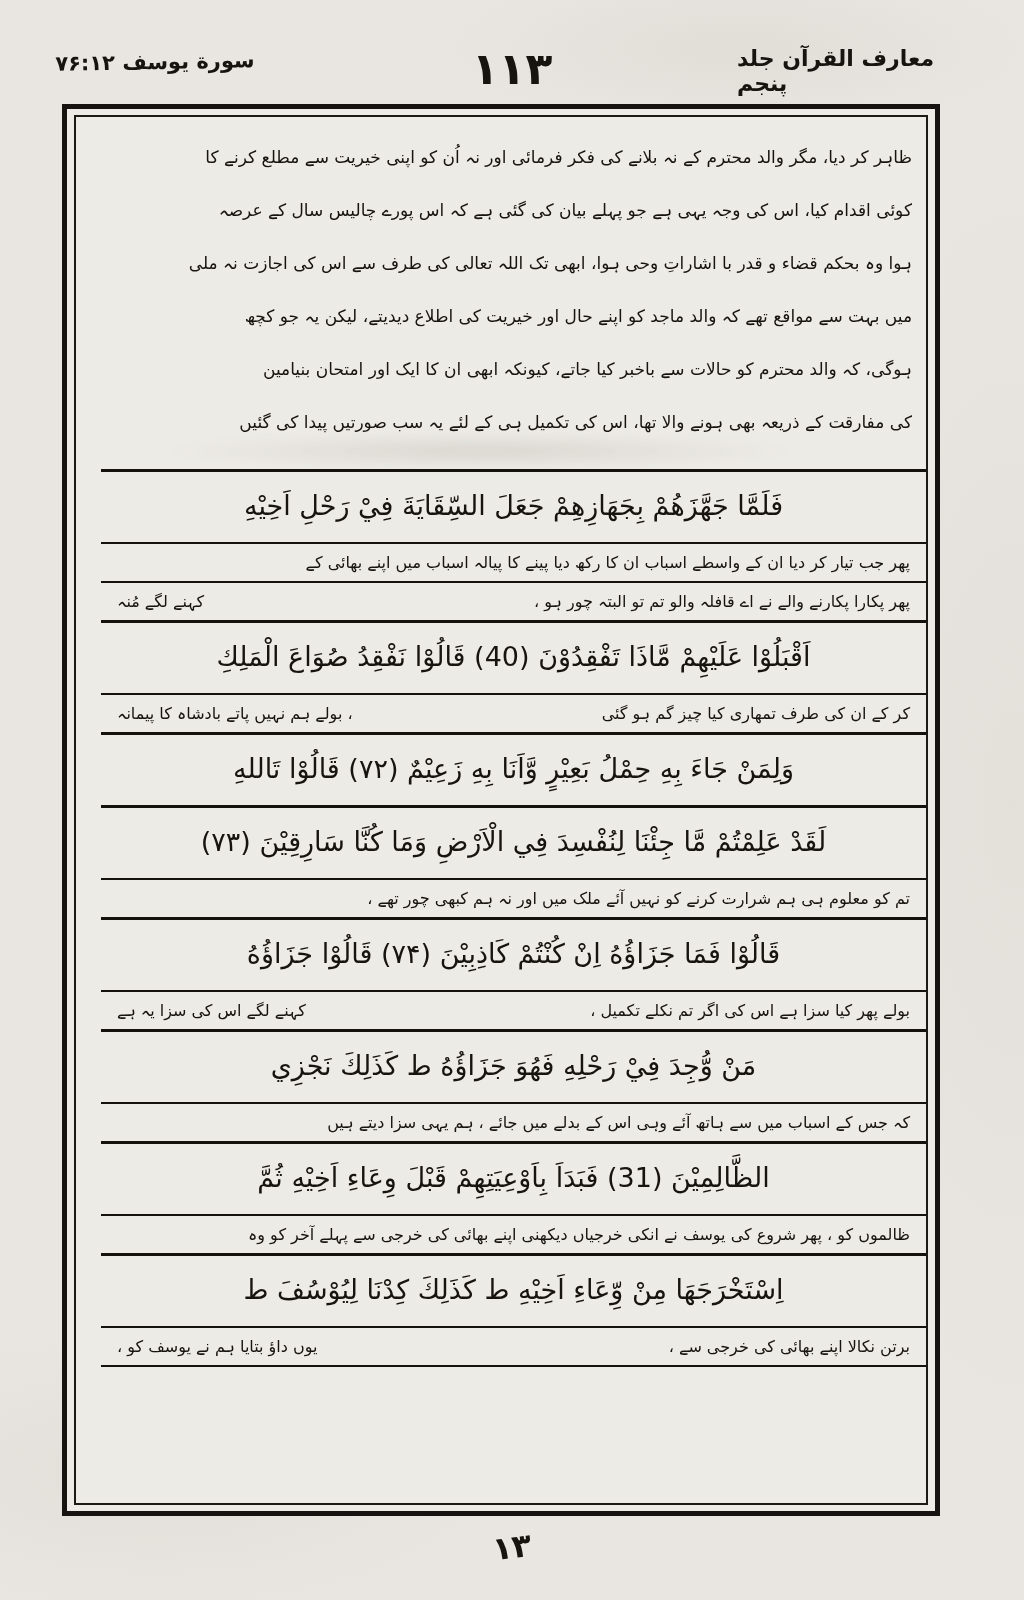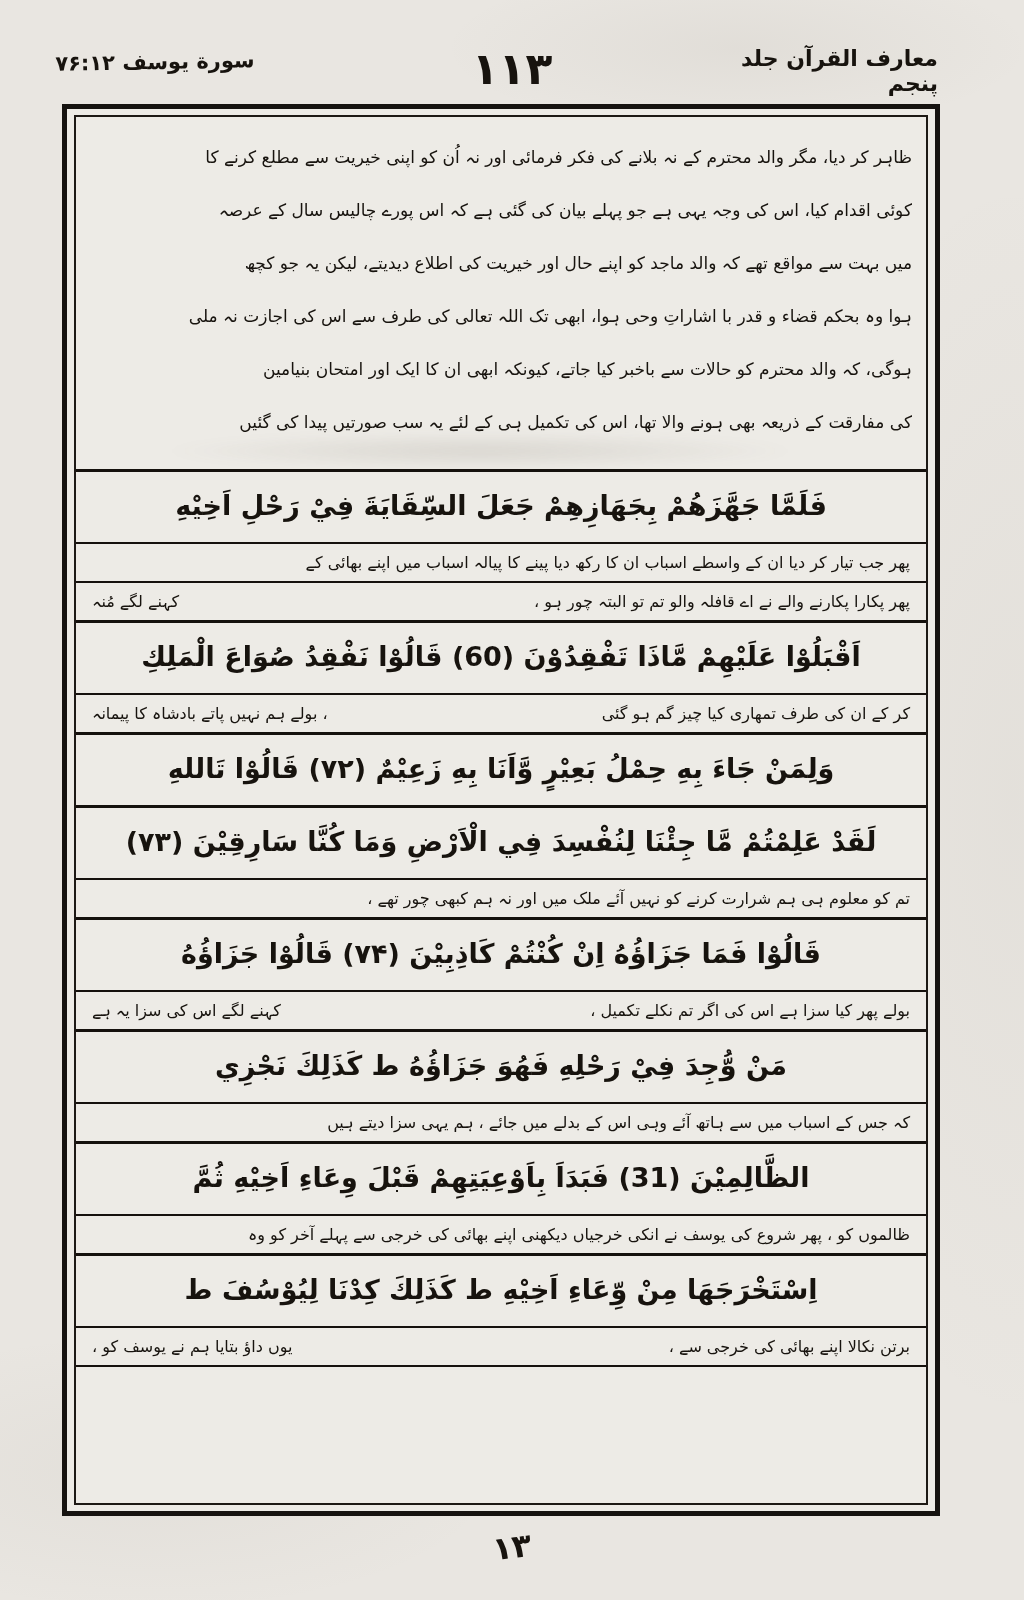--- a/index.html
+++ b/index.html
@@ -23,58 +23,58 @@
   .h-left{
     position:absolute;top:50px;left:30px;width:250px;
     font-size:21px;font-weight:bold;text-align:center;direction:rtl;
     transform:rotate(-1deg);
   }
   .h-center{
     position:absolute;top:43px;left:0;width:100%;text-align:center;
     font-size:44px;font-weight:bold;letter-spacing:3px;
   }
   .h-right{
-    position:absolute;top:46px;right:86px;width:220px;
-    font-size:22px;font-weight:bold;text-align:right;direction:rtl;
+    position:absolute;top:46px;right:67px;width:220px;
+    font-size:22px;font-weight:bold;text-align:left;direction:rtl;
   }
 
   
   .ghost{position:absolute;pointer-events:none;filter:blur(5px);opacity:.55;border-radius:50%;}
   .ghost.g1{left:160px;top:432px;width:640px;height:38px;
     background:radial-gradient(closest-side, rgba(110,102,88,.28), transparent);}
   .ghost.g2{left:560px;top:280px;width:330px;height:60px;
     background:radial-gradient(closest-side, rgba(110,102,88,.14), transparent);}
   .ghost.g3{left:300px;top:1250px;width:420px;height:70px;
     background:radial-gradient(closest-side, rgba(110,102,88,.10), transparent);}
 
   
   .frame{
     position:absolute;left:62px;top:104px;width:878px;height:1412px;
     box-sizing:border-box;border:5px solid #161310;
     padding:6px 7px;background:#edebe6;
   }
   .frame-inner{
     box-sizing:border-box;height:100%;border:2px solid #1d1915;
-    display:flex;flex-direction:column;overflow:hidden;background:#edebe6;
+    display:flex;flex-direction:column;overflow:hidden;background:#edebe6;padding-left:25px;
   }
 
   
   .intro{direction:rtl;padding:14px 14px 0;height:352px;box-sizing:border-box;flex:0 0 auto;}
   .intro .line{
     font-size:17px;line-height:53px;height:53px;
     white-space:nowrap;overflow:hidden;text-align:right;
     letter-spacing:.2px;
   }
 
   
   .section{flex:0 0 auto;}
   .verse{
     direction:rtl;height:70px;line-height:68px;
     border-top:3px solid #15110d;
-    font-size:27px;font-weight:bold;text-align:center;
+    font-size:27px;font-weight:normal;text-align:center;
     white-space:nowrap;overflow:hidden;padding:0 8px;
   }
   .trans{
     direction:rtl;height:37px;border-top:2px solid #15110d;
     display:flex;justify-content:space-between;align-items:center;
     font-size:16px;padding:0 16px;white-space:nowrap;overflow:hidden;
   }
   .trans span{display:inline-block;}
   .bottom-strip{flex:1;border-top:2px solid #15110d;}
 
@@ -97,43 +97,43 @@
 
   <div class="ghost g2"></div>
   <div class="ghost g3"></div>
 
   <div class="frame">
     <div class="frame-inner">
 
       <div class="intro">
         <div class="line">ظاہر کر دیا، مگر والد محترم کے نہ بلانے کی فکر فرمائی اور نہ اُن کو اپنی خیریت سے مطلع کرنے کا</div>
         <div class="line">کوئی اقدام کیا، اس کی وجہ یہی ہے جو پہلے بیان کی گئی ہے کہ اس پورے چالیس سال کے عرصہ</div>
+        <div class="line">ہوا وہ بحکم قضاء و قدر با اشاراتِ وحی ہوا، ابھی تک اللہ تعالی کی طرف سے اس کی اجازت نہ ملی</div>
         <div class="line">میں بہت سے مواقع تھے کہ والد ماجد کو اپنے حال اور خیریت کی اطلاع دیدیتے، لیکن یہ جو کچھ</div>
-        <div class="line">ہوا وہ بحکم قضاء و قدر با اشاراتِ وحی ہوا، ابھی تک اللہ تعالی کی طرف سے اس کی اجازت نہ ملی</div>
         <div class="line">ہوگی، کہ والد محترم کو حالات سے باخبر کیا جاتے، کیونکہ ابھی ان کا ایک اور امتحان بنیامین</div>
         <div class="line">کی مفارقت کے ذریعہ بھی ہونے والا تھا، اس کی تکمیل ہی کے لئے یہ سب صورتیں پیدا کی گئیں</div>
       </div>
 
       <div class="section">
         <div class="verse">فَلَمَّا جَهَّزَهُمْ بِجَهَازِهِمْ جَعَلَ السِّقَايَةَ فِيْ رَحْلِ اَخِيْهِ</div>
         <div class="trans">
           <span>پھر جب تیار کر دیا ان کے واسطے اسباب ان کا رکھ دیا پینے کا پیالہ اسباب میں اپنے بھائی کے</span>
           <span></span>
         </div>
       </div>
 
       <div class="section">
         <div class="trans">
           <span>پھر پکارا پکارنے والے نے اے قافلہ والو تم تو البتہ چور ہو ،</span>
           <span>کہنے لگے مُنہ</span>
         </div>
       </div>
 
       <div class="section">
-        <div class="verse">اَقْبَلُوْا عَلَيْهِمْ مَّاذَا تَفْقِدُوْنَ (60) قَالُوْا نَفْقِدُ صُوَاعَ الْمَلِكِ</div>
+        <div class="verse">اَقْبَلُوْا عَلَيْهِمْ مَّاذَا تَفْقِدُوْنَ (40) قَالُوْا نَفْقِدُ صُوَاعَ الْمَلِكِ</div>
         <div class="trans">
           <span>کر کے ان کی طرف تمھاری کیا چیز گم ہو گئی</span>
           <span>، بولے ہم نہیں پاتے بادشاہ کا پیمانہ</span>
         </div>
       </div>
 
       <div class="section">
         <div class="verse">وَلِمَنْ جَاءَ بِهِ حِمْلُ بَعِيْرٍ وَّاَنَا بِهِ زَعِيْمٌ (۷۲) قَالُوْا تَاللهِ</div>
       </div>
 

